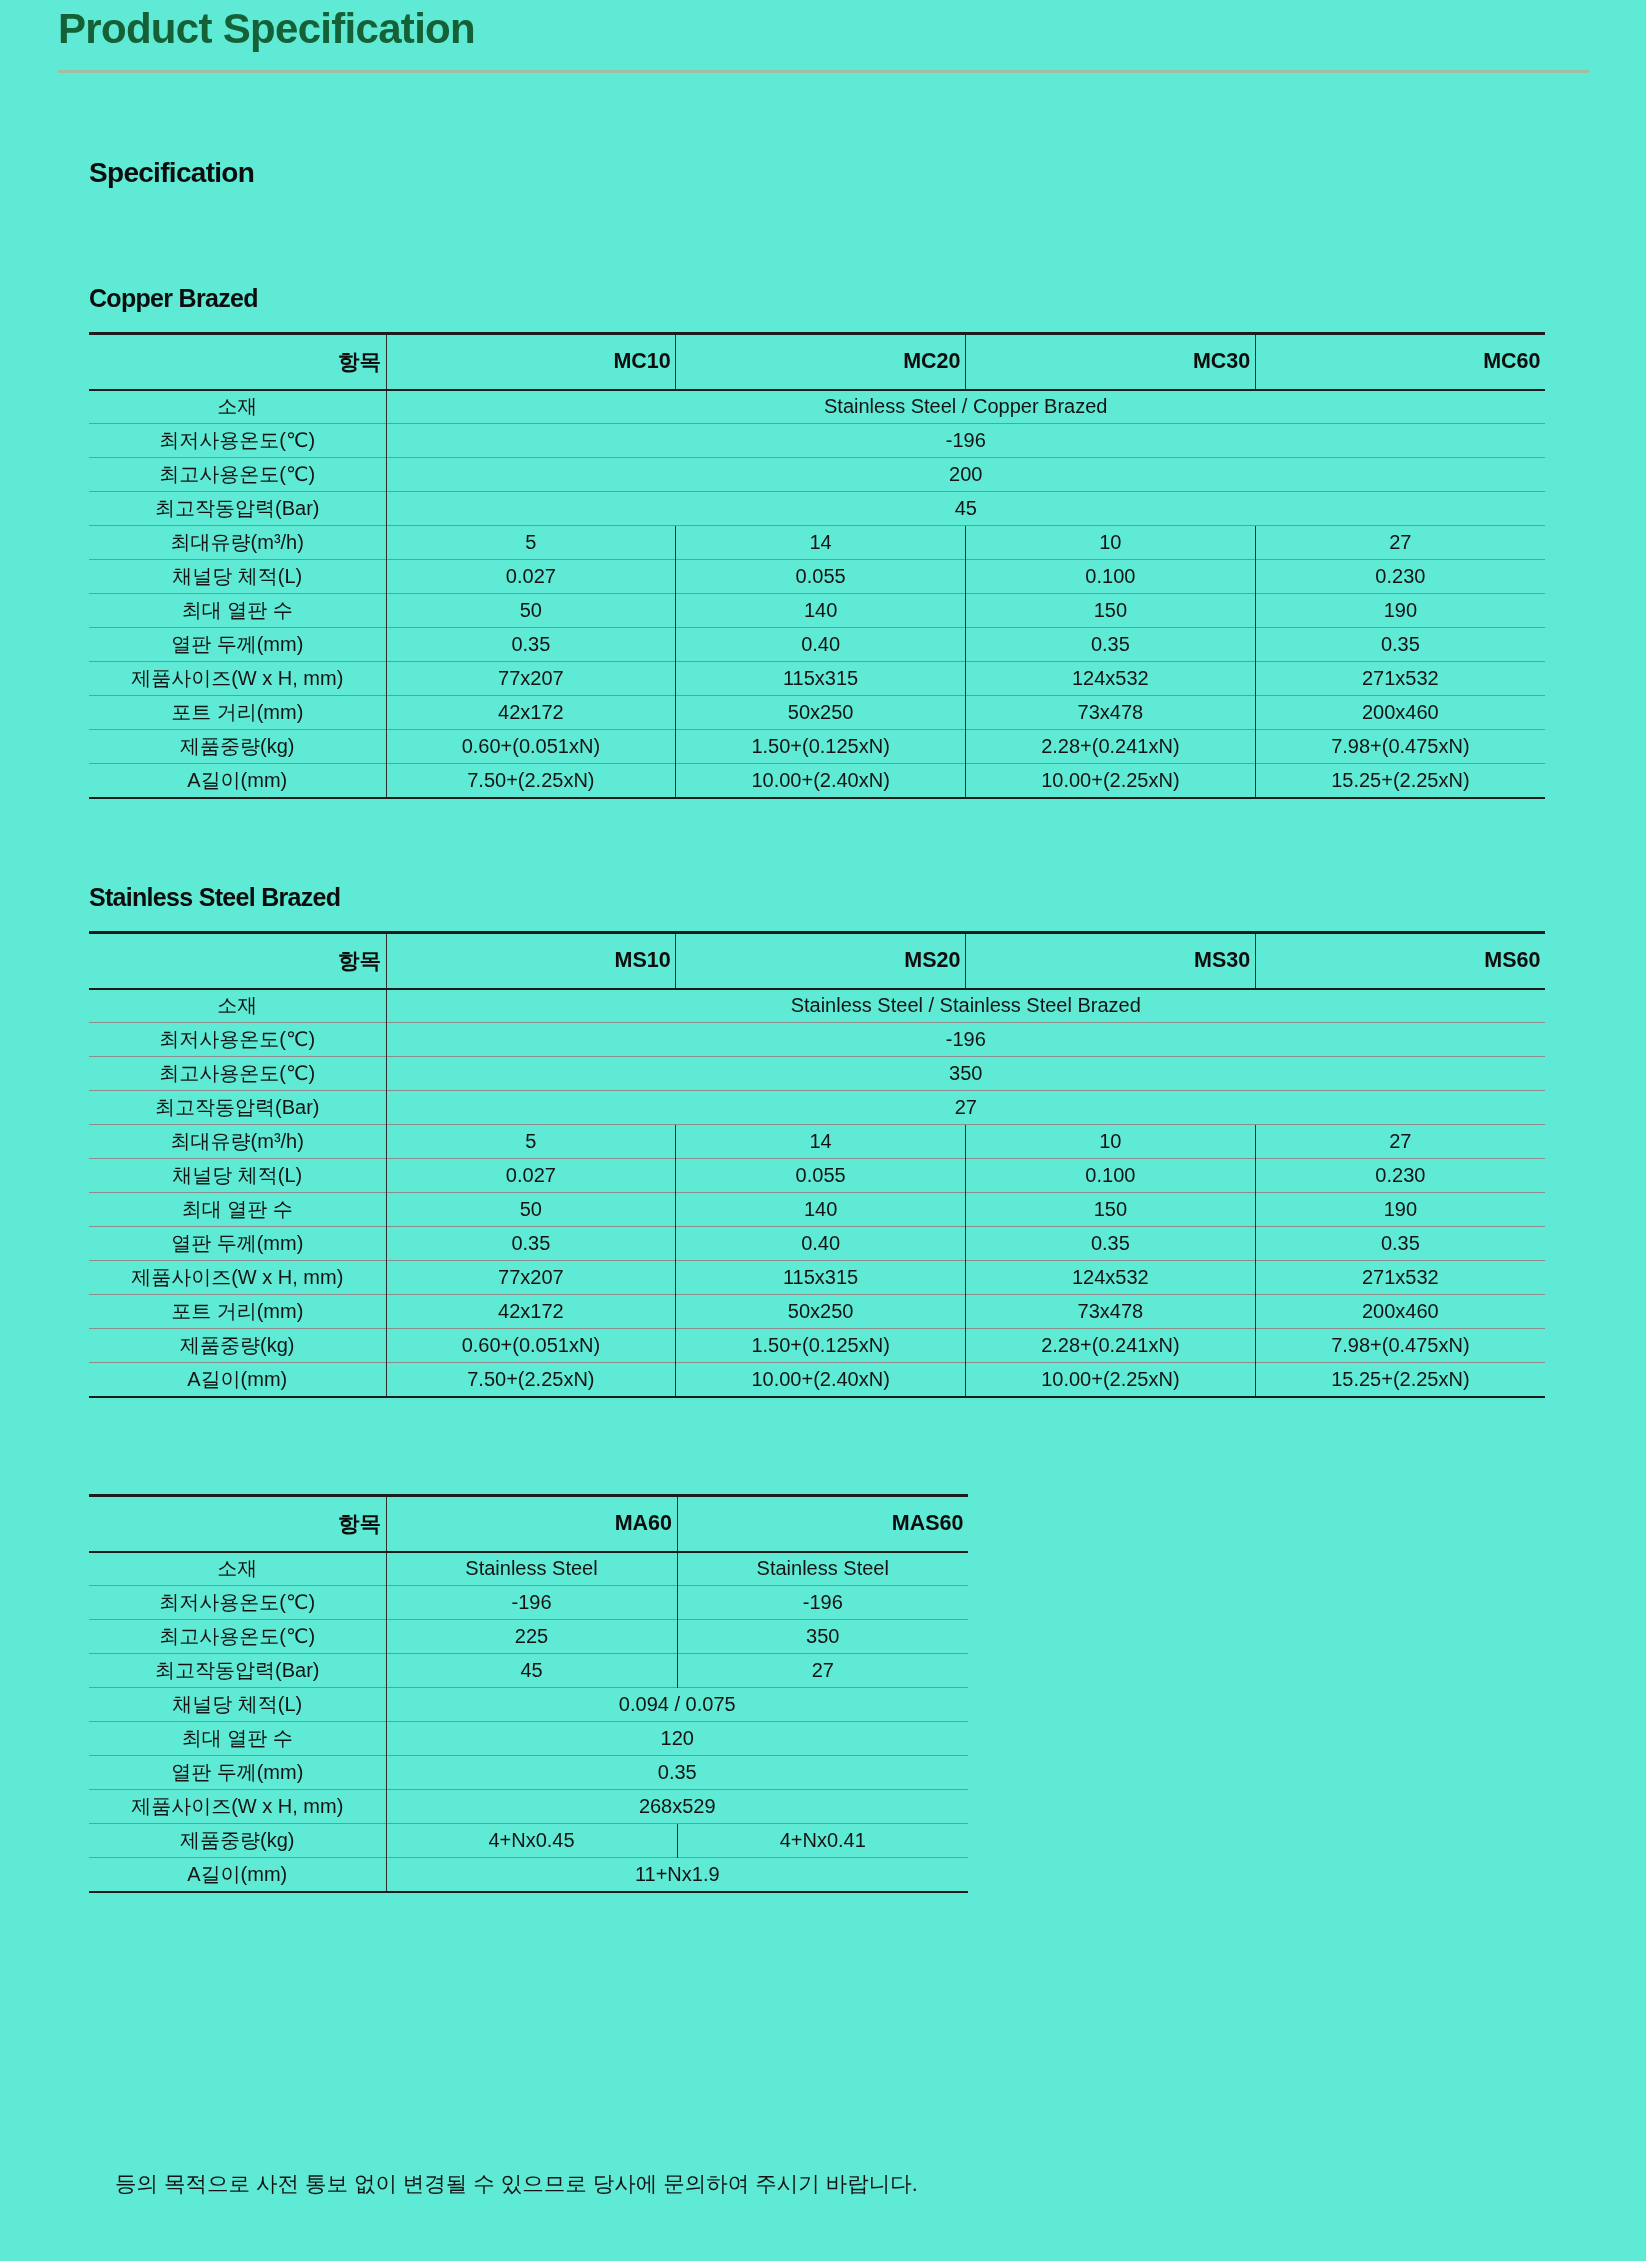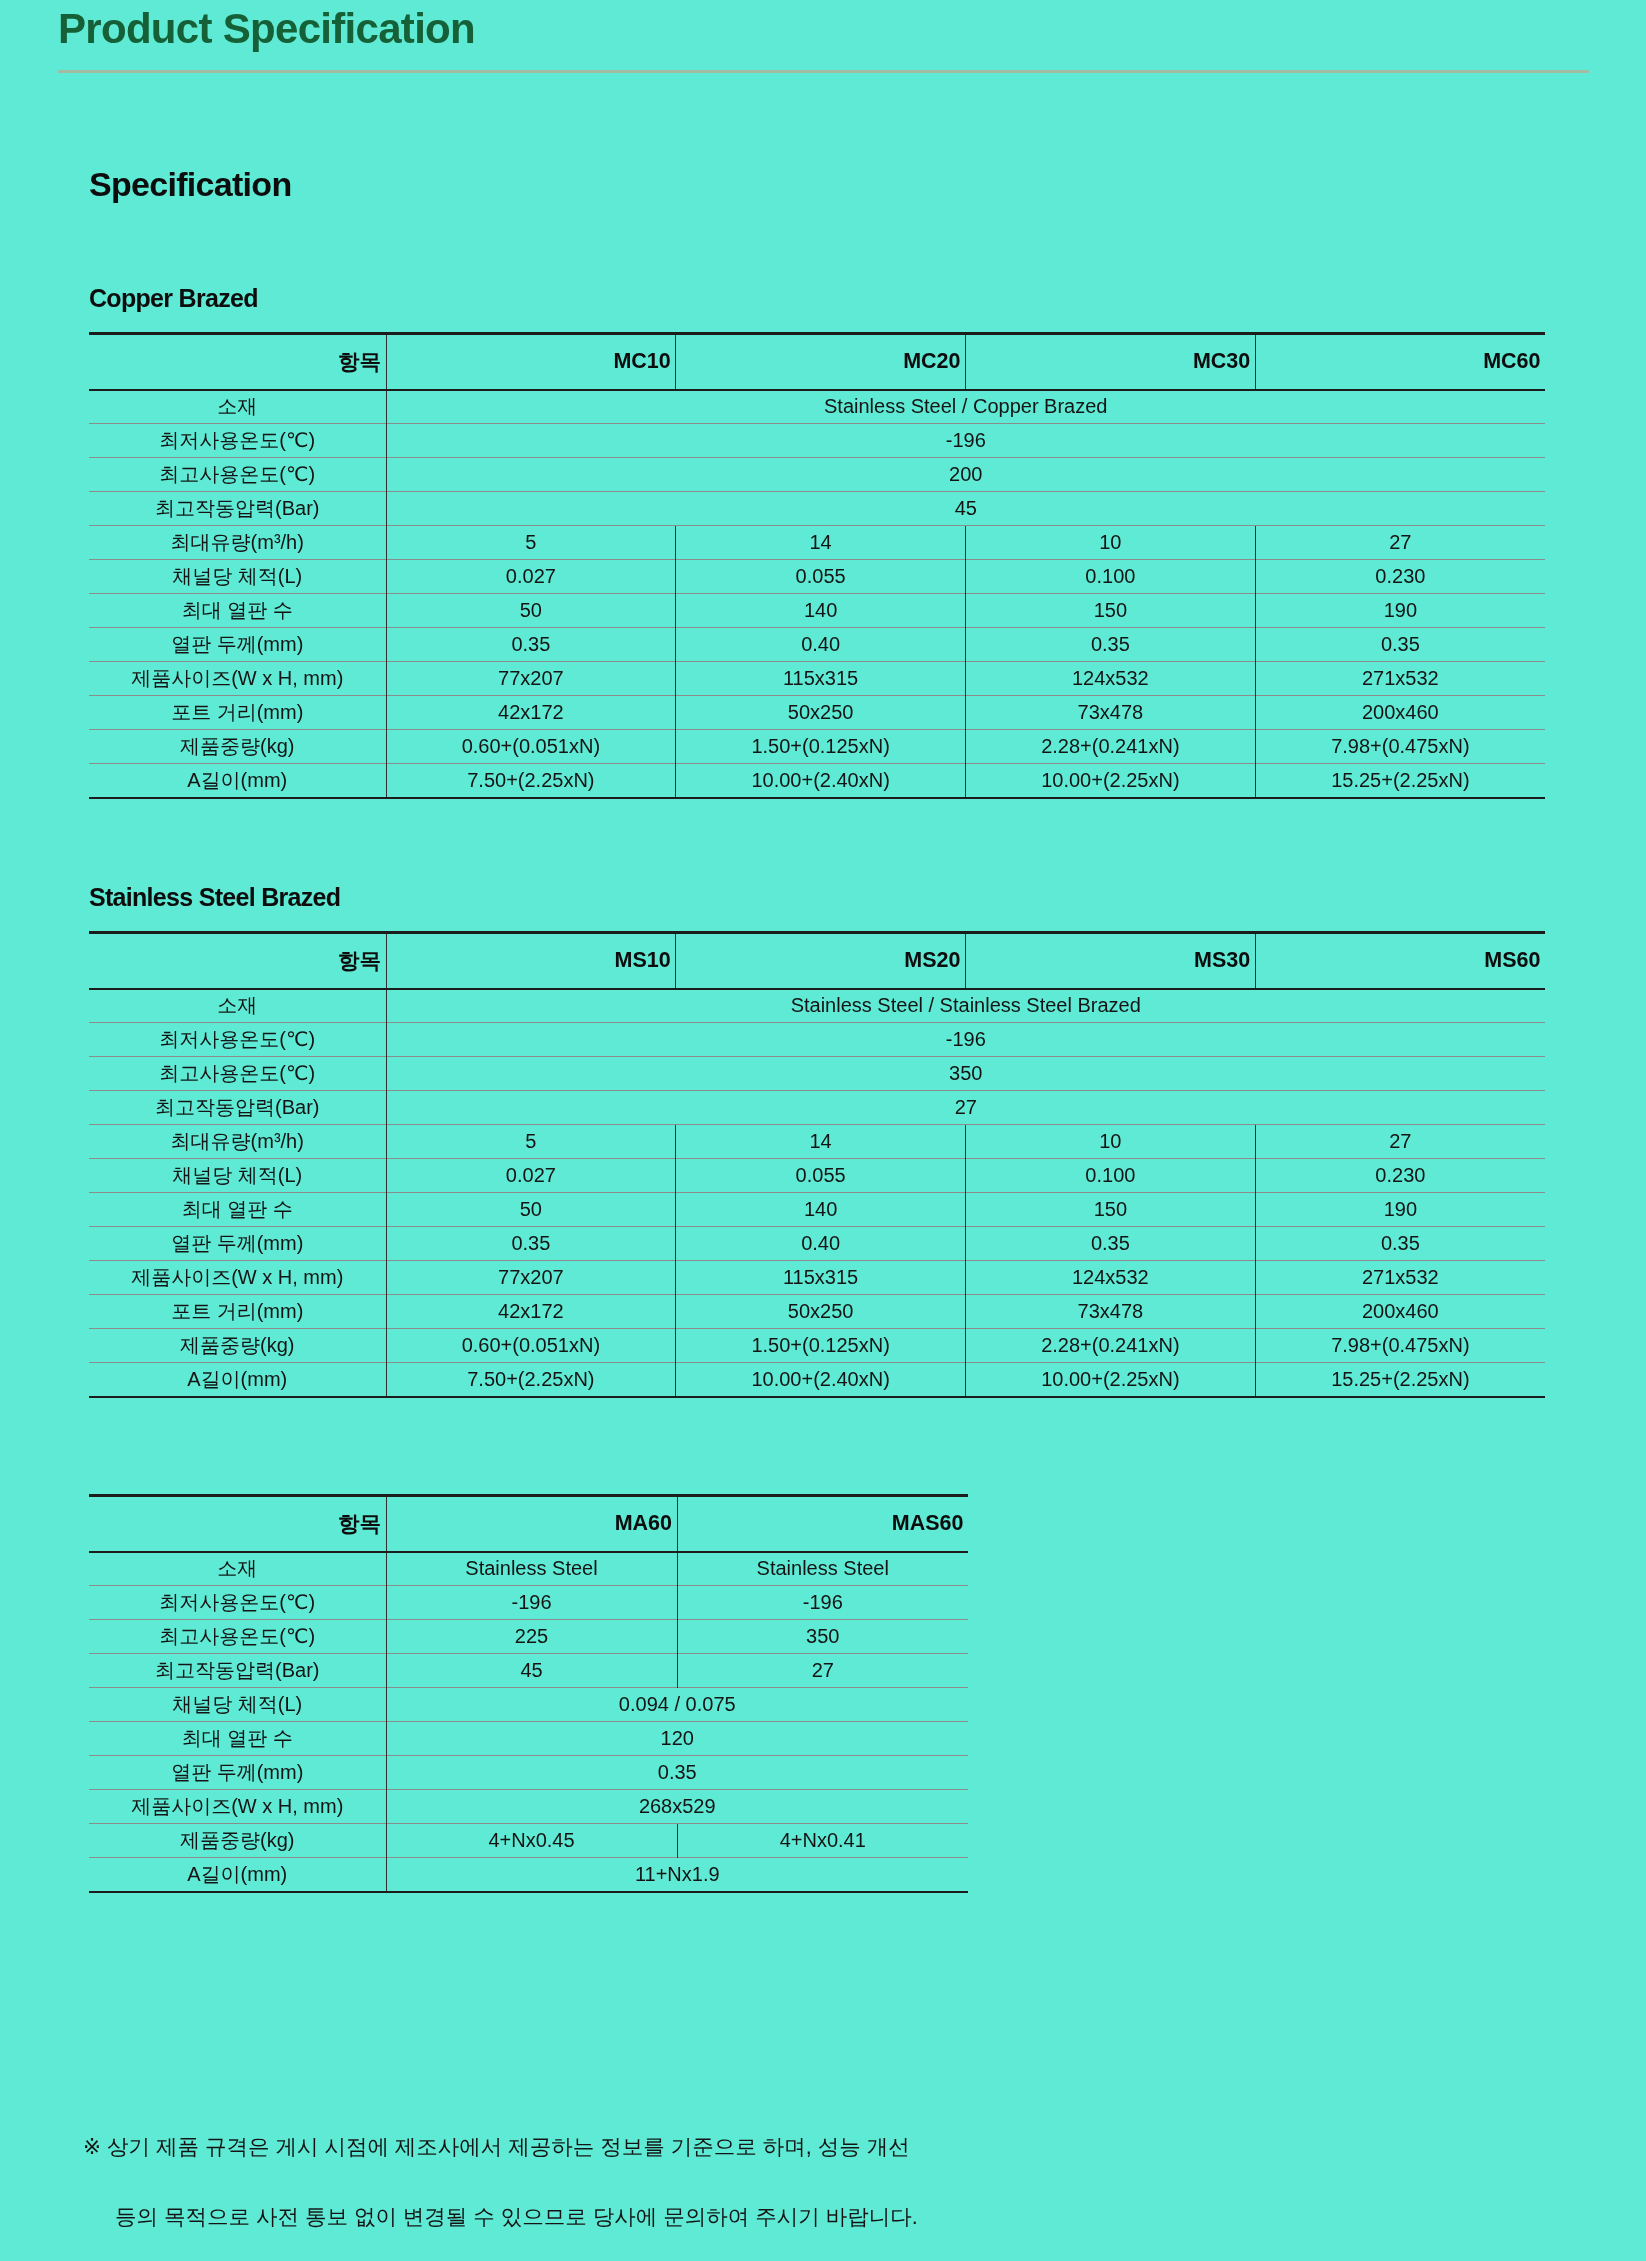--- a/index.html
+++ b/index.html
@@ -9,22 +9,22 @@
   }
   
   .doc-title{
     position:absolute;left:58px;top:4.5px;
     font-size:42px;font-weight:bold;letter-spacing:-0.7px;color:#166038;white-space:nowrap;
   }
   .doc-rule{
     position:absolute;left:58px;top:70px;width:1531px;height:3px;background:#a3bda3;
   }
   .section-title{
-    position:absolute;left:89px;top:165px;
-    font-size:34px;font-weight:bold;letter-spacing:-0.7px;color:#0d0d0d;white-space:nowrap;
+    position:absolute;left:89px;top:157px;
+    font-size:28px;font-weight:bold;letter-spacing:-0.7px;color:#0d0d0d;white-space:nowrap;
   }
   
   .table-block{position:absolute;left:89px;}
   .tb1{top:283px;width:1456px;}
   .tb2{top:882px;width:1456px;}
   .tb3{top:1494px;width:879px;}
   .table-title{
     font-size:25px;font-weight:bold;letter-spacing:-0.7px;color:#0d0d0d;
     height:30px;line-height:30px;margin:0 0 19px 0;white-space:nowrap;
   }
@@ -353,19 +353,18 @@
           </tr>
           <tr>
             <td>A길이(mm)</td>
             <td colspan="2">11+Nx1.9</td>
           </tr>
         </tbody>
     </table>
   </div>
 
   <div class="footnote">
-    <div class="ln1">※ 상기 제품 규격은 게시 시점에 제조사에서 제공하는 정보를 기준으로 하며, 성능 개선</div>
     <div class="ln2">등의 목적으로 사전 통보 없이 변경될 수 있으므로 당사에 문의하여 주시기 바랍니다.</div>
   </div>
 
 
 </div>
 
 
 </body></html>

